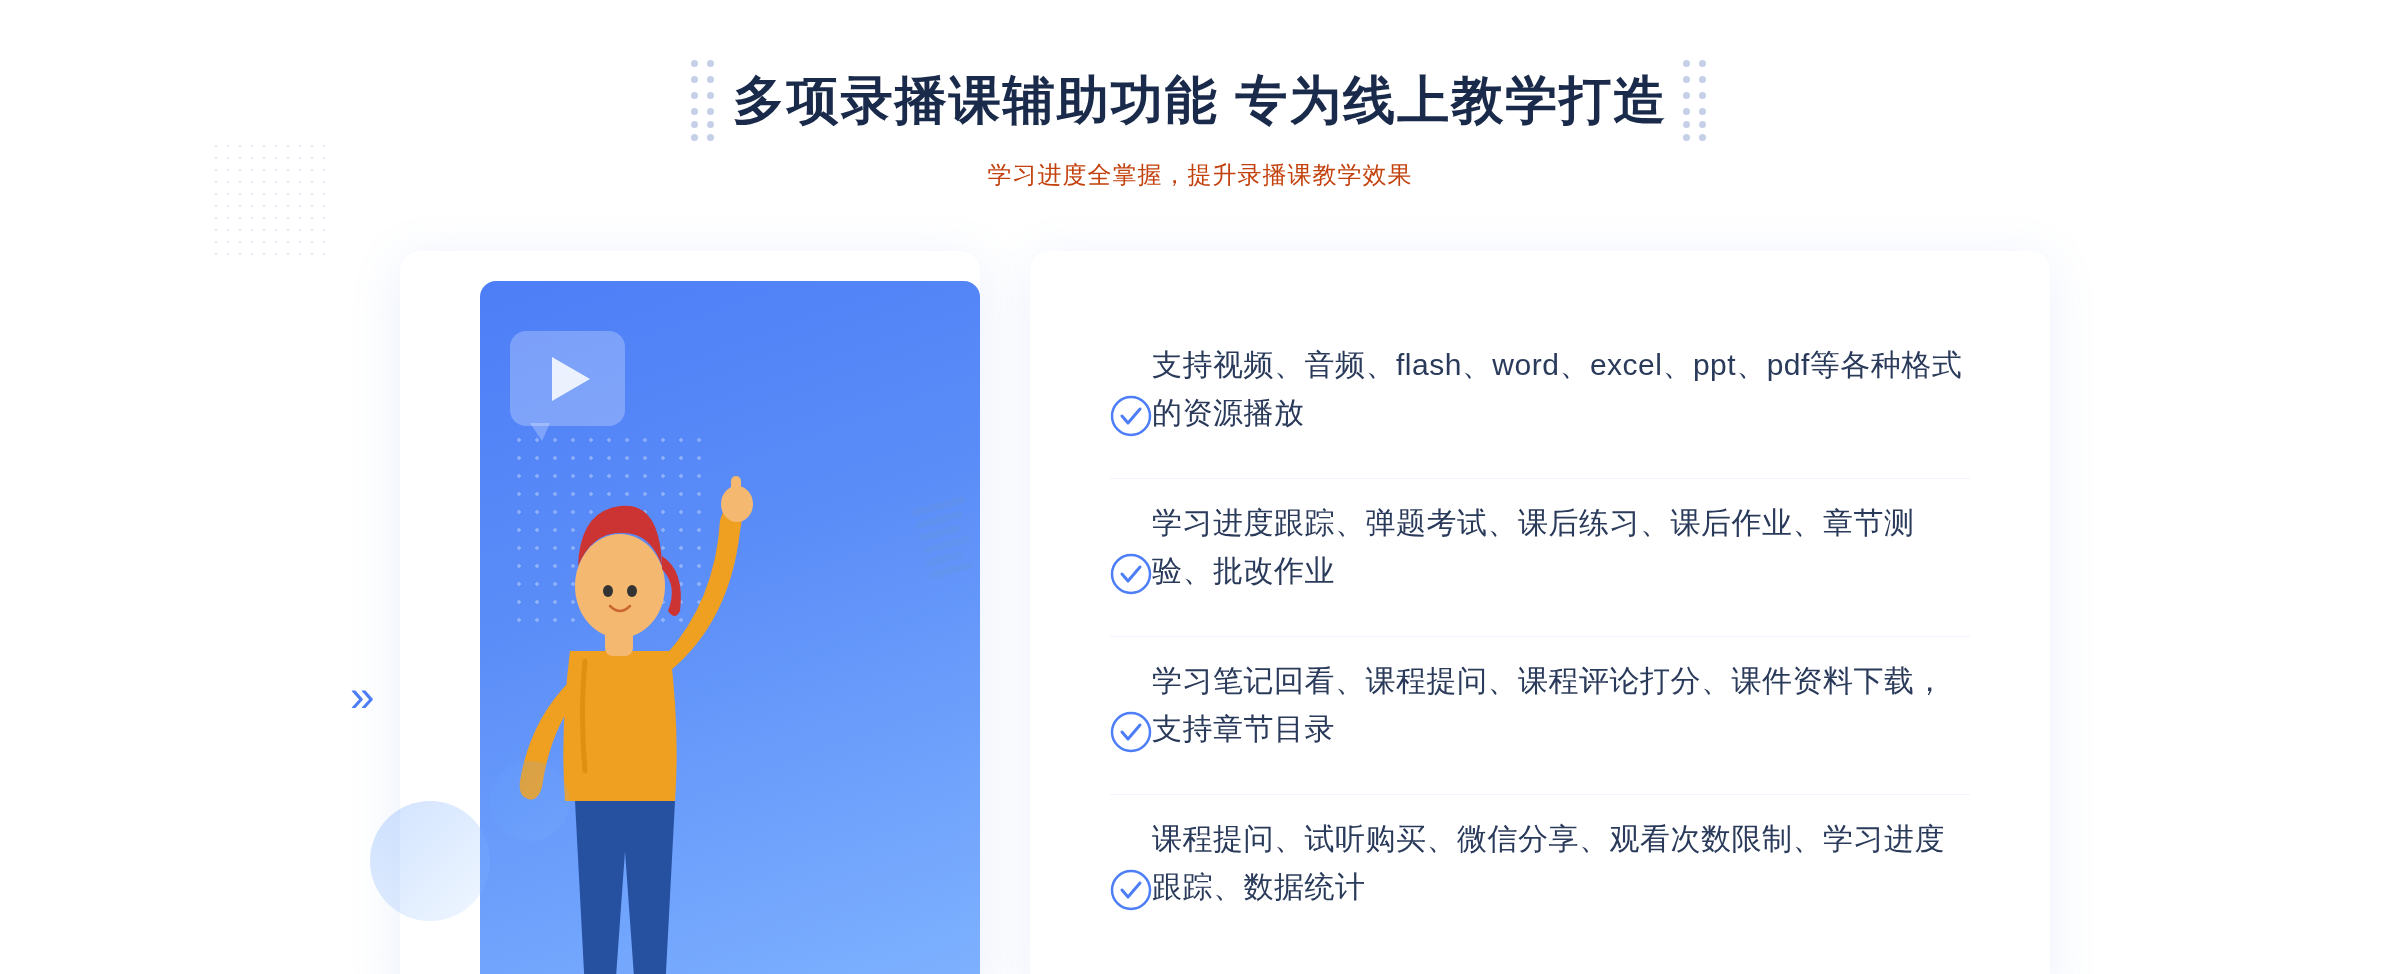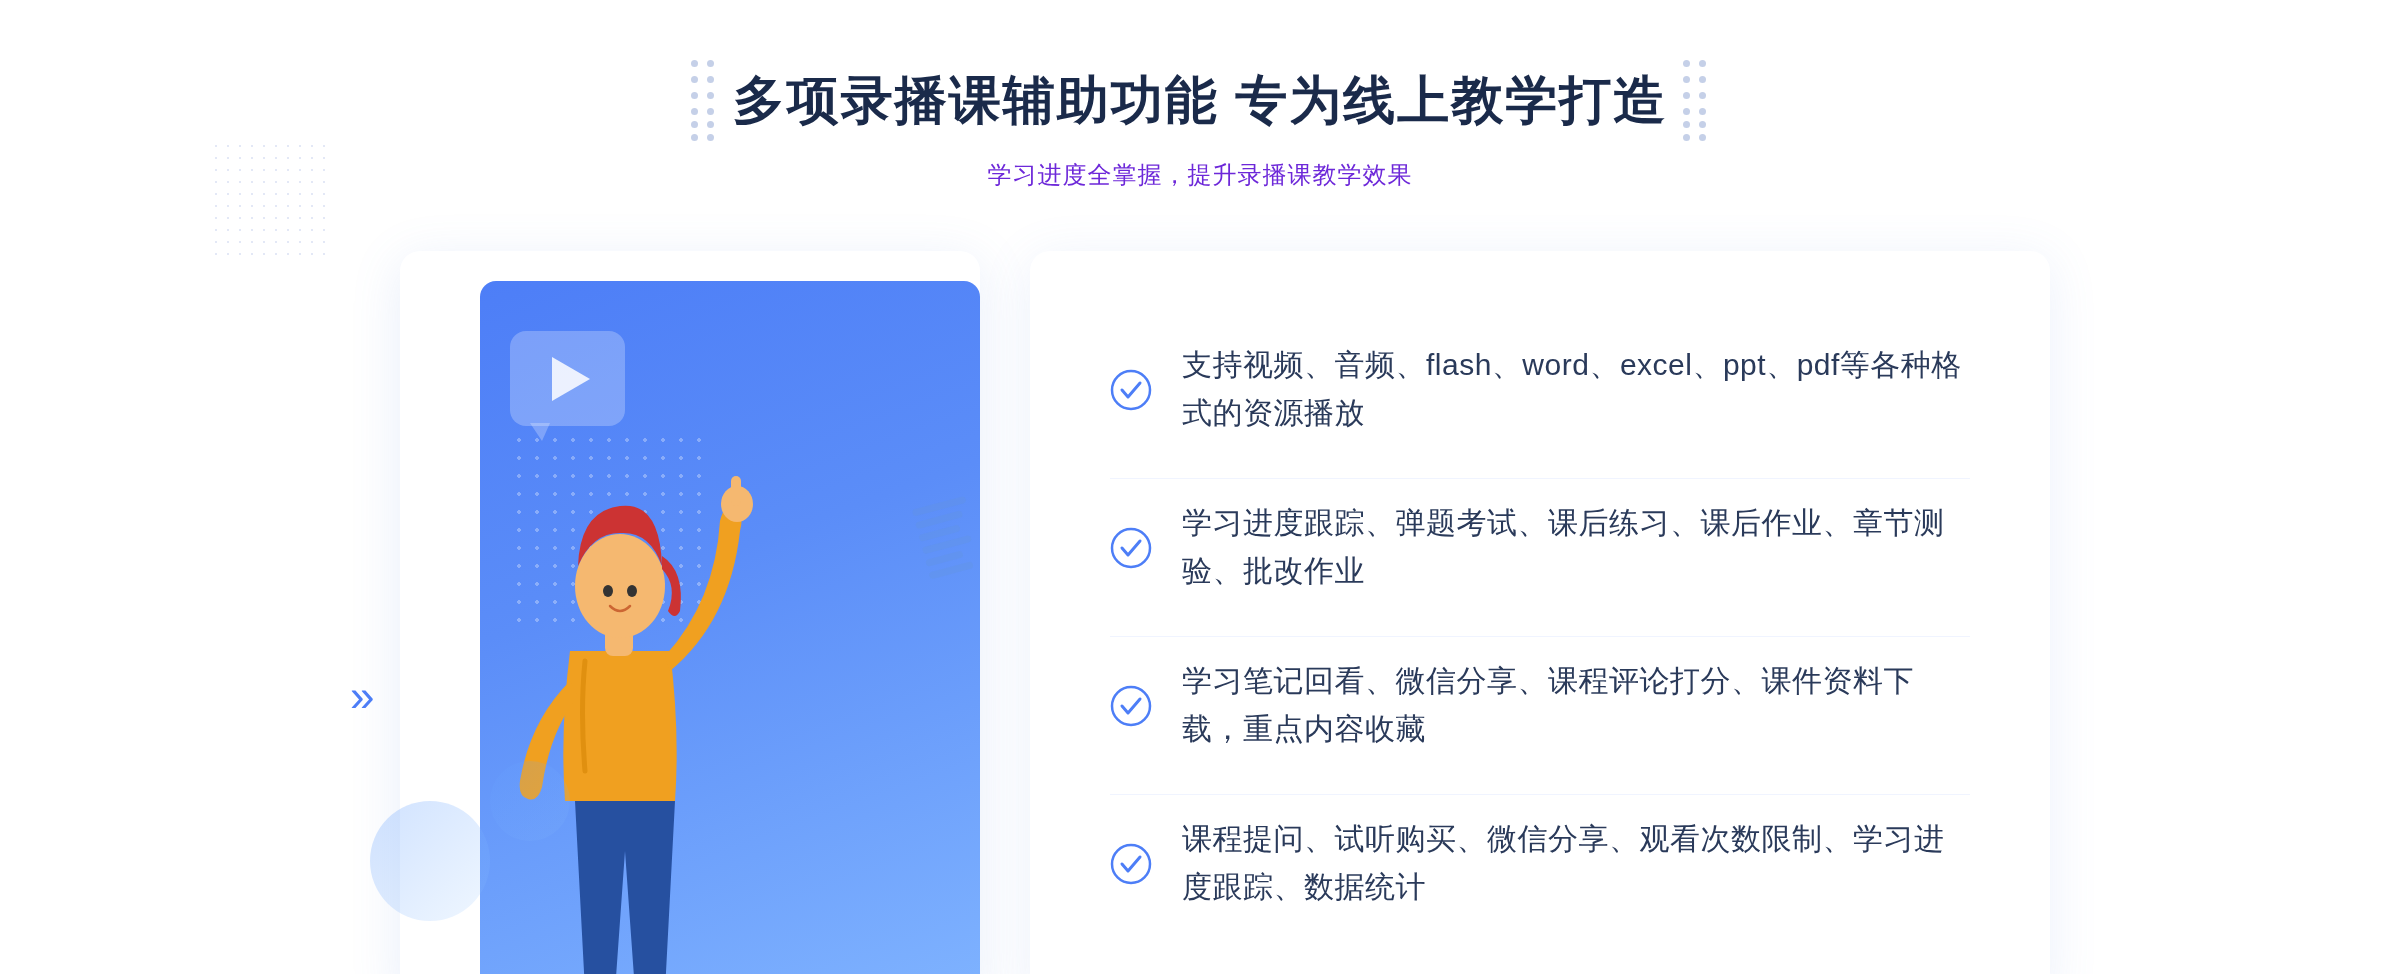--- a/index.html
+++ b/index.html
@@ -73,21 +73,21 @@
 
     .header-title {
       font-size: 52px;
       font-weight: 700;
       color: #1a2a4a;
       letter-spacing: 2px;
     }
 
     .header-subtitle {
       font-size: 24px;
-      color: #6d28d9;
+      color: #c2410c;
       letter-spacing: 1px;
       margin-top: 9px;
     }
 
     .main-content {
       display: flex;
       align-items: stretch;
       width: 1700px;
       gap: 0;
     }
@@ -239,22 +239,21 @@
       box-shadow: 0 8px 50px rgba(100, 140, 220, 0.12);
       padding: 60px 80px;
       display: flex;
       flex-direction: column;
       justify-content: space-around;
       min-height: 750px;
     }
 
     .feature-item {
       display: flex;
-      align-items: center;
-      gap: 30px;
+      align-items: flex-end;
       padding: 20px 0;
     }
 
     .feature-item + .feature-item {
       border-top: 1px solid #f0f4ff;
     }
 
     .check-icon {
       width: 42px;
       height: 42px;
@@ -416,21 +415,21 @@
         <span class="feature-text">学习进度跟踪、弹题考试、课后练习、课后作业、章节测验、批改作业</span>
       </div>
 
       <div class="feature-item">
         <div class="check-icon">
           <svg viewBox="0 0 42 42" xmlns="http://www.w3.org/2000/svg">
             <circle cx="21" cy="21" r="19" fill="none" stroke="#4d7ef7" stroke-width="2.5"></circle>
             <polyline points="12,21 18,28 30,14" fill="none" stroke="#4d7ef7" stroke-width="3" stroke-linecap="round" stroke-linejoin="round"></polyline>
           </svg>
         </div>
-        <span class="feature-text">学习笔记回看、微信分享、课程评论打分、课件资料下载，重点内容收藏</span>
+        <span class="feature-text">学习笔记回看、课程提问、课程评论打分、课件资料下载，支持章节目录</span>
       </div>
 
       <div class="feature-item">
         <div class="check-icon">
           <svg viewBox="0 0 42 42" xmlns="http://www.w3.org/2000/svg">
             <circle cx="21" cy="21" r="19" fill="none" stroke="#4d7ef7" stroke-width="2.5"></circle>
             <polyline points="12,21 18,28 30,14" fill="none" stroke="#4d7ef7" stroke-width="3" stroke-linecap="round" stroke-linejoin="round"></polyline>
           </svg>
         </div>
         <span class="feature-text">课程提问、试听购买、微信分享、观看次数限制、学习进度跟踪、数据统计</span>

